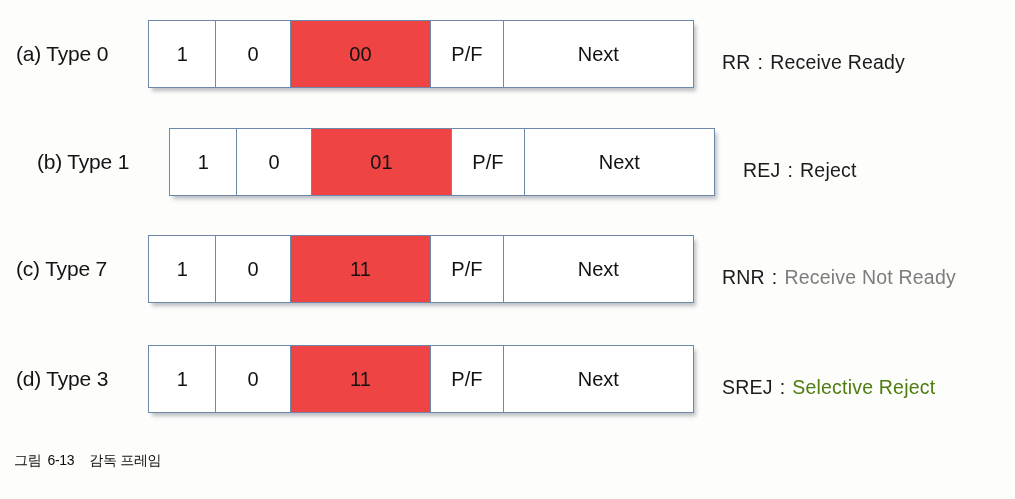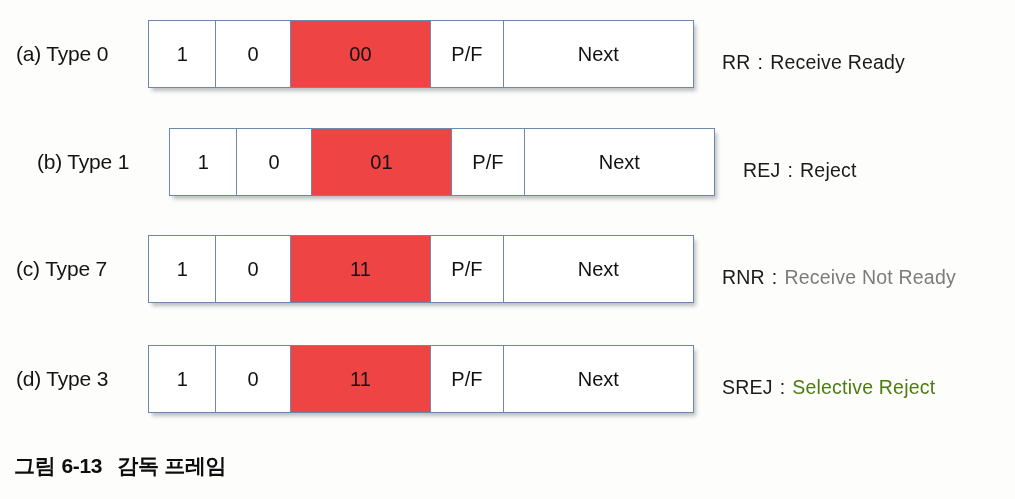--- a/index.html
+++ b/index.html
@@ -99,22 +99,22 @@
   .legend .expand { }
   
   .legend .faded-light { color: #7c7c7c; text-align: center; }
   .legend .faded-lighter { color: #4d7c0f; }
 
   
   .caption {
     position: absolute;
     left: 14px;
     top: 452px;
-    font-size: 21px;
-    font-weight: bold;
+    font-size: 14px;
+    font-weight: normal;
     color: #0d0d0d;
     letter-spacing: -0.3px;
     white-space: nowrap;
   }
   .caption .cap-num { padding: 0 4px 0 6px; }
   .caption .cap-text { padding-left: 11px; }
 </style>
 </head>
 <body>
 

